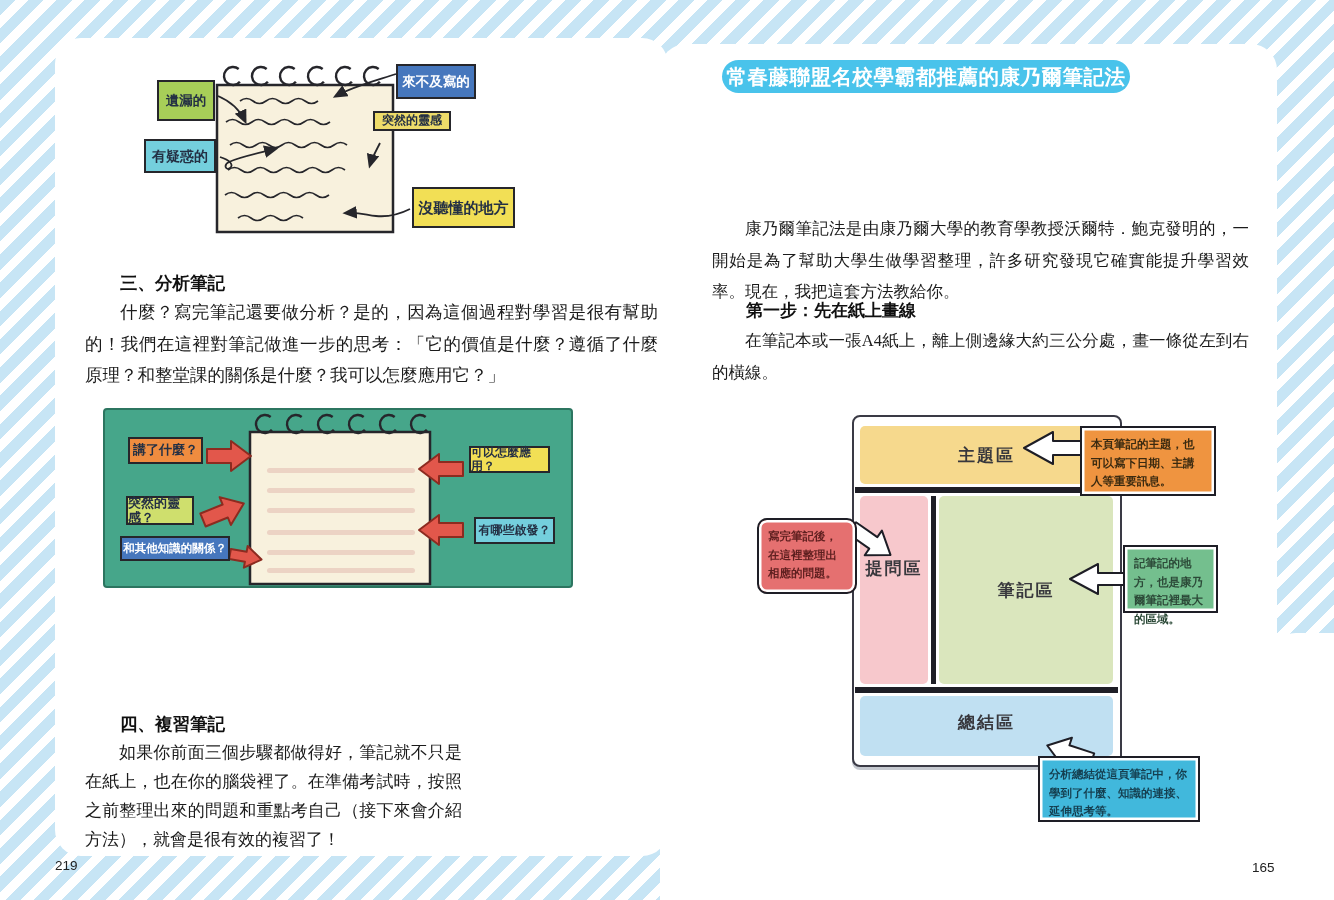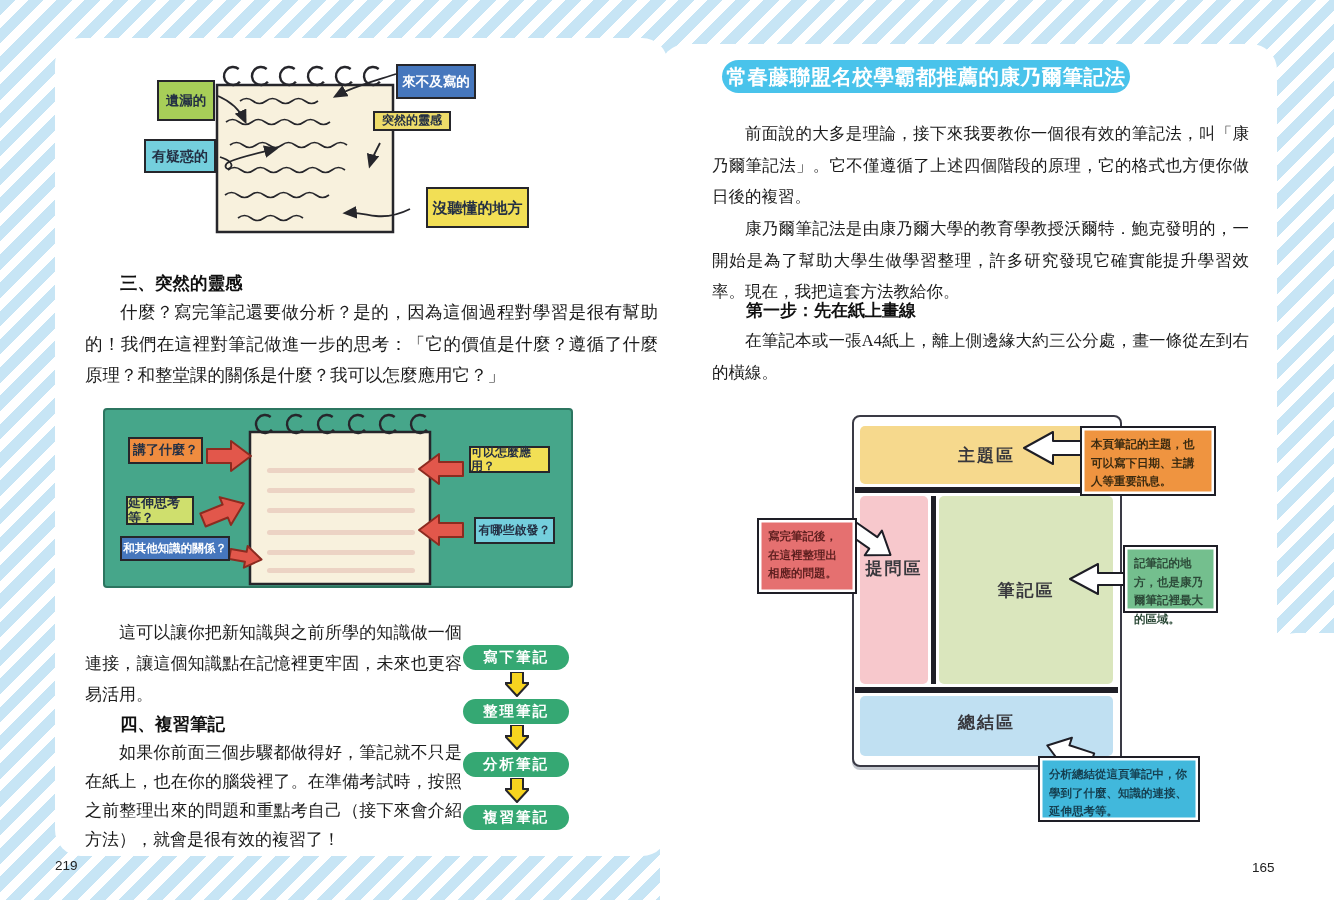--- a/index.html
+++ b/index.html
@@ -72,23 +72,23 @@
       <path d="M240,85 C236,93 232,100 230,107" marker-end="url(#ah)"></path>
       <path d="M80,99 c10,3 14,8 10,11 c-4,3 -7,-3 -1,-6 c10,-5 30,-9 46,-13" marker-end="url(#ah)"></path>
       <path d="M270,151 c-12,6 -24,8 -34,7 c-10,-1 -16,-4 -30,-3" marker-end="url(#ah)"></path>
     </g>
   </svg>
 
   <div class="label-box" style="left:157px;top:80px;width:58px;height:41px;background:#a7ce58;font-size:13.5px;">遺漏的</div>
   <div class="label-box" style="left:144px;top:139px;width:72px;height:34px;background:#74cfdd;font-size:14px;">有疑惑的</div>
   <div class="label-box" style="left:396px;top:64px;width:80px;height:35px;background:#4677bd;color:#fff;font-size:13.5px;">來不及寫的</div>
   <div class="label-box" style="left:373px;top:111px;width:78px;height:20px;background:#eedc6a;font-size:12px;">突然的靈感</div>
-  <div class="label-box" style="left:426px;top:187px;width:103px;height:41px;background:#f2df55;font-size:15px;">沒聽懂的地方</div>
+  <div class="label-box" style="left:412px;top:187px;width:103px;height:41px;background:#f2df55;font-size:15px;">沒聽懂的地方</div>
 
-  <h3 class="h-sec" style="left:85px;top:271px;">三、突然的靈感</h3>
+  <h3 class="h-sec" style="left:85px;top:271px;">三、分析筆記</h3>
   <p class="para" style="left:85px;top:297px;width:573px;font-size:17.5px;line-height:31.5px;">什麼？寫完筆記還要做分析？是的，因為這個過程對學習是很有幫助的！我們在這裡對筆記做進一步的思考：「它的價值是什麼？遵循了什麼原理？和整堂課的關係是什麼？我可以怎麼應用它？」</p>
 
   <div class="abs" style="left:103px;top:408px;width:470px;height:180px;background:#46a68a;
        border:2px solid #2c7560;border-radius:4px;box-sizing:border-box;">
     <svg width="466" height="176" viewBox="0 0 466 176" style="display:block;">
       <rect x="145" y="22" width="180" height="152" fill="#f8f1dd" stroke="#26262b" stroke-width="2.5"></rect>
       <g fill="none" stroke="#26262b" stroke-width="2.4">
         <circle cx="160" cy="14" r="9" stroke-dasharray="42 15" transform="rotate(40 160 14)"></circle>
         <circle cx="191" cy="14" r="9" stroke-dasharray="42 15" transform="rotate(40 191 14)"></circle>
         <circle cx="222" cy="14" r="9" stroke-dasharray="42 15" transform="rotate(40 222 14)"></circle>
@@ -112,50 +112,33 @@
         <g transform="translate(125,144) rotate(10)">
           <polygon points="0,-5 16,-5 16,-11 32,0 16,11 16,5 0,5"></polygon>
         </g>
         <polygon points="358,52 334,52 334,44 314,59 334,74 334,66 358,66"></polygon>
         <polygon points="358,113 334,113 334,105 314,120 334,135 334,127 358,127"></polygon>
       </g>
     </svg>
   </div>
 
   <div class="label-box" style="left:128px;top:437px;width:75px;height:27px;background:#ef8c3f;font-size:13px;">講了什麼？</div>
-  <div class="label-box" style="left:126px;top:496px;width:68px;height:29px;background:#cfdf6d;font-size:13px;">延伸思考等？</div>
+  <div class="label-box" style="left:126px;top:496px;width:68px;height:29px;background:#cfdf6d;font-size:13px;">突然的靈感？</div>
   <div class="label-box" style="left:120px;top:536px;width:110px;height:25px;background:#4677bd;color:#fff;font-size:11.5px;">和其他知識的關係？</div>
   <div class="label-box" style="left:469px;top:446px;width:81px;height:27px;background:#f2df55;font-size:12px;">可以怎麼應用？</div>
   <div class="label-box" style="left:474px;top:517px;width:81px;height:27px;background:#74cfdd;font-size:12px;">有哪些啟發？</div>
 
-  <p class="para" style="left:85px;top:617px;width:377px;font-size:17px;line-height:31px;">這可以讓你把新知識與之前所學的知識做一個連接，讓這個知識點在記憶裡更牢固，未來也更容易活用。</p>
   <h3 class="h-sec" style="left:85px;top:712px;">四、複習筆記</h3>
   <p class="para" style="left:85px;top:738px;width:377px;font-size:17px;line-height:29px;">如果你前面三個步驟都做得好，筆記就不只是在紙上，也在你的腦袋裡了。在準備考試時，按照之前整理出來的問題和重點考自己（接下來會介紹方法），就會是很有效的複習了！</p>
 
-  <div class="abs" style="left:463px;top:645px;width:108px;height:185px;">
-    <div class="pill" style="top:0;">寫下筆記</div>
-    <svg class="flow-arrow" style="top:27px;" width="24" height="25" viewBox="0 0 24 25">
-      <polygon points="6,0 18,0 18,11 24,11 12,24 0,11 6,11" fill="#f7d41f" stroke="#26262b" stroke-width="2" stroke-linejoin="round"></polygon>
-    </svg>
-    <div class="pill" style="top:54px;">整理筆記</div>
-    <svg class="flow-arrow" style="top:80px;" width="24" height="25" viewBox="0 0 24 25">
-      <polygon points="6,0 18,0 18,11 24,11 12,24 0,11 6,11" fill="#f7d41f" stroke="#26262b" stroke-width="2" stroke-linejoin="round"></polygon>
-    </svg>
-    <div class="pill" style="top:107px;">分析筆記</div>
-    <svg class="flow-arrow" style="top:133px;" width="24" height="25" viewBox="0 0 24 25">
-      <polygon points="6,0 18,0 18,11 24,11 12,24 0,11 6,11" fill="#f7d41f" stroke="#26262b" stroke-width="2" stroke-linejoin="round"></polygon>
-    </svg>
-    <div class="pill" style="top:160px;">複習筆記</div>
-  </div>
 
   <div class="pagenum" style="left:55px;top:858px;">219</div>
 
   <div class="title-pill">常春藤聯盟名校學霸都推薦的康乃爾筆記法</div>
 
-  <p class="para" style="left:712px;top:118px;width:537px;font-size:16.5px;line-height:31.5px;">前面說的大多是理論，接下來我要教你一個很有效的筆記法，叫「康乃爾筆記法」。它不僅遵循了上述四個階段的原理，它的格式也方便你做日後的複習。</p>
   <p class="para" style="left:712px;top:213px;width:537px;font-size:16.5px;line-height:31.5px;">康乃爾筆記法是由康乃爾大學的教育學教授沃爾特．鮑克發明的，一開始是為了幫助大學生做學習整理，許多研究發現它確實能提升學習效率。現在，我把這套方法教給你。</p>
   <h3 class="h-sec" style="left:712px;top:299px;font-size:17px;">第一步：先在紙上畫線</h3>
   <p class="para" style="left:712px;top:325px;width:537px;font-size:16.5px;line-height:31.5px;">在筆記本或一張A4紙上，離上側邊緣大約三公分處，畫一條從左到右的橫線。</p>
 
   <div class="abs" style="left:750px;top:410px;width:480px;height:420px;">
 
     <div class="abs" style="left:102px;top:5px;width:270px;height:352px;background:#fff;
          border:2.5px solid #3a3a45;border-radius:8px;box-sizing:border-box;
          box-shadow:0 3px 0 rgba(90,100,120,0.35);"></div>
 
@@ -184,20 +167,20 @@
           <path d="M0,-7 L26,-7 L26,-15 L47,0 L26,15 L26,7 L0,7 Z"></path>
         </g>
         <path d="M376,163 L348,163 L348,154 L320,169 L348,184 L348,175 L376,175 Z"></path>
         <g transform="translate(342,350) rotate(18)">
           <path d="M0,-7 L-26,-7 L-26,-15 L-47,0 L-26,15 L-26,7 L0,7 Z"></path>
         </g>
       </g>
     </svg>
 
     <div class="callout" style="left:330px;top:16px;width:136px;height:70px;background:#ef9440;color:#3a2a10;">本頁筆記的主題，也可以寫下日期、主講人等重要訊息。</div>
-    <div class="callout" style="left:7px;top:108px;width:100px;height:76px;background:#e57070;color:#5e1f1f;">寫完筆記後，在這裡整理出相應的問題。</div>
+    <div class="callout" style="left:7px;top:108px;width:100px;height:76px;background:#e57070;color:#5e1f1f;border-radius:10px;">寫完筆記後，在這裡整理出相應的問題。</div>
     <div class="callout" style="left:373px;top:135px;width:95px;height:68px;background:#74bf8e;color:#2c4a38;">記筆記的地方，也是康乃爾筆記裡最大的區域。</div>
     <div class="callout" style="left:288px;top:346px;width:162px;height:66px;background:#41b8dc;color:#153f50;">分析總結從這頁筆記中，你學到了什麼、知識的連接、延伸思考等。</div>
   </div>
 
   <div class="pagenum" style="left:1252px;top:860px;">165</div>
 
 </div>
 
 </body></html>

